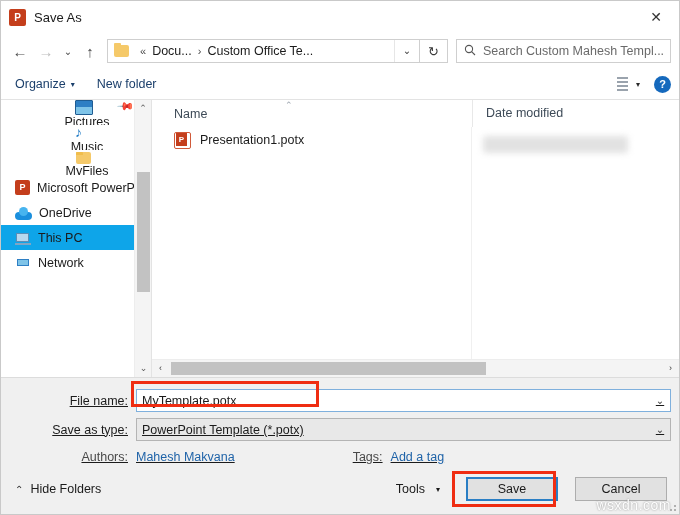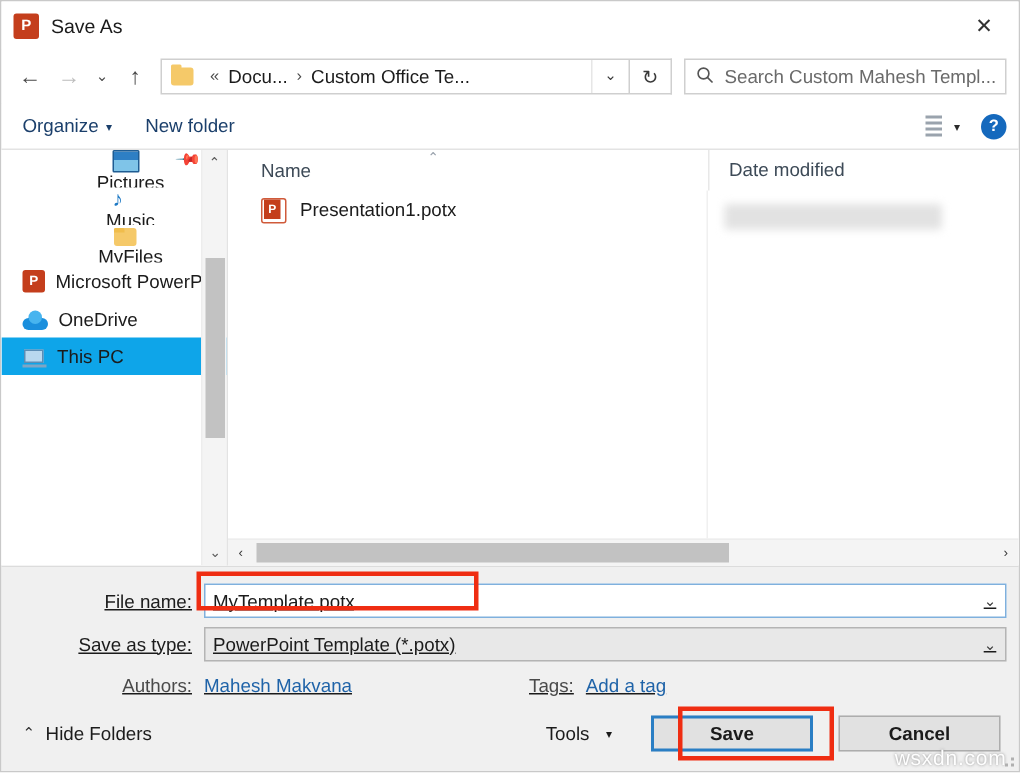--- a/index.html
+++ b/index.html
@@ -529,31 +529,30 @@
   }
   .tools-btn {
     display: flex;
     align-items: center;
     font-size: 12.5px;
     color: #1b1b1b;
     margin-right: 26px;
   }
   .tools-caret { font-size: 8px; margin-left: 11px; }
   .btn {
-    width: 108px;
+    width: 92px;
     height: 24px;
     font-size: 12.5px;
     color: #1b1b1b;
     background: #e1e1e1;
     border: 1px solid #adadad;
     box-sizing: border-box;
     display: flex;
     align-items: center;
     justify-content: center;
-    font-weight: bold;
   }
   .btn.primary {
     border: 2px solid #2a7ec4;
     background: #e1e1e1;
     margin-right: 17px;
   }
   .watermark {
     position: absolute;
     right: 8px;
     bottom: 1px;
@@ -655,20 +654,24 @@
         <span class="side-label">Microsoft PowerPo</span>
       </div>
       <div class="side-item root">
         <span class="side-ico ic-onedrive"></span>
         <span class="side-label">OneDrive</span>
       </div>
       <div class="side-item root selected">
         <span class="side-ico ic-pc"></span>
         <span class="side-label">This PC</span>
       </div>
+      <div class="side-item root">
+        <span class="side-ico ic-net"></span>
+        <span class="side-label">Network</span>
+      </div>
 
       <div class="side-scroll">
         <div class="ss-arrow">⌃</div>
         <div class="ss-thumb"></div>
         <div class="ss-arrow bot">⌄</div>
       </div>
     </div>
 
     <div class="listpane">
       <div class="col-head">

